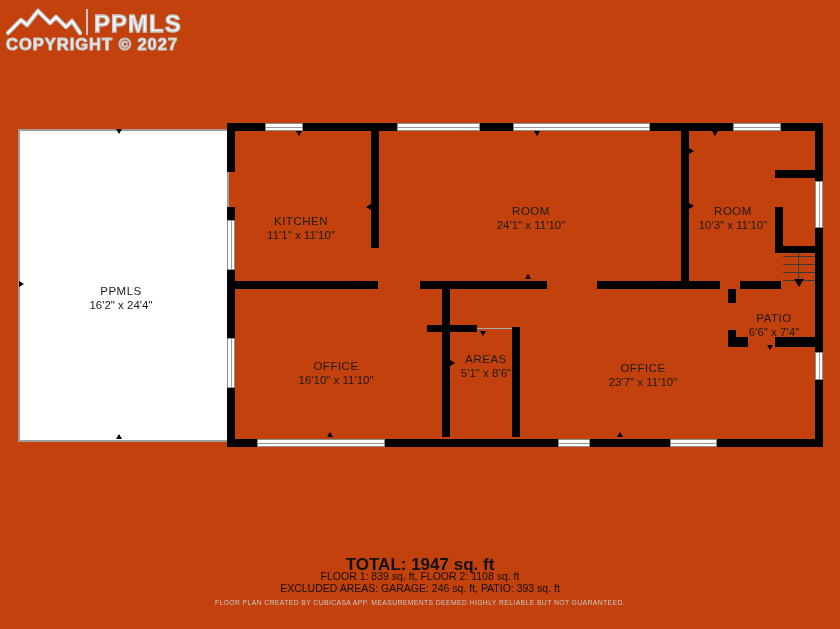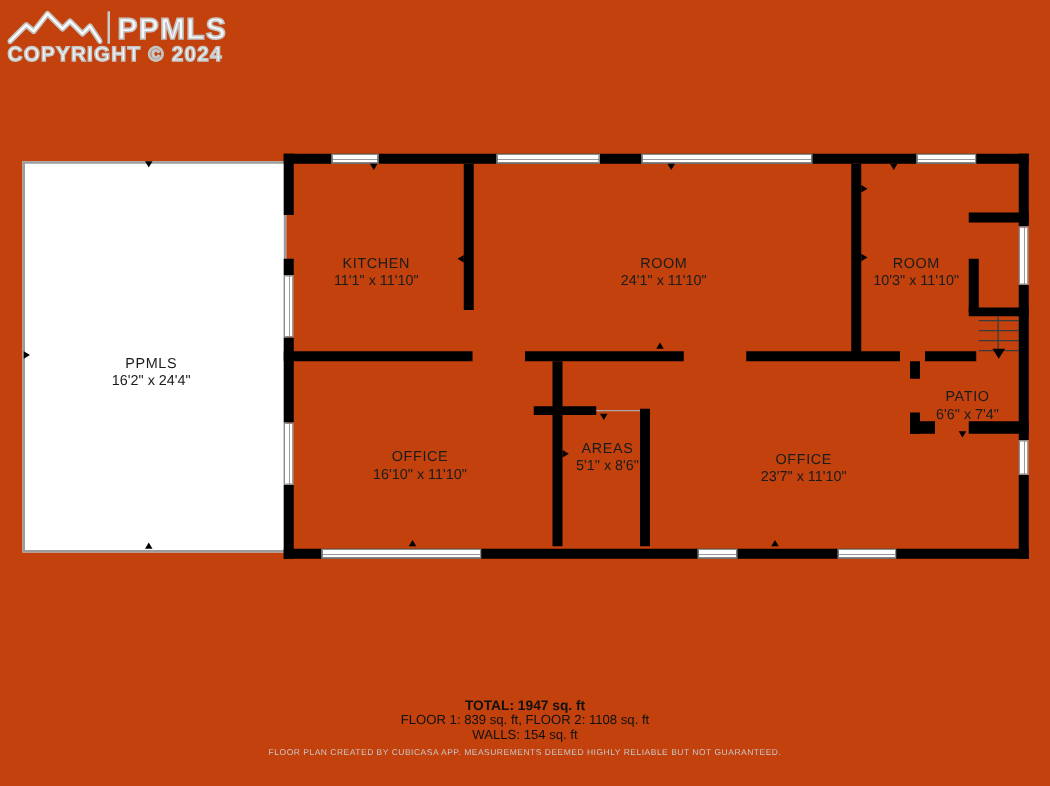--- a/index.html
+++ b/index.html
@@ -37,37 +37,37 @@
   .tk.l{border-top:3px solid transparent;border-bottom:3px solid transparent;border-right:5px solid #000;}
   
   #stairs{position:absolute;left:783px;top:253px;width:32px;height:34px;}
   #stairs .tread{position:absolute;left:0;width:32px;height:1px;background:#3a3a3a;}
   #stairs .rail{position:absolute;left:15px;top:0;width:1px;height:27px;background:#3a3a3a;}
   #stairs .arrow{position:absolute;left:11px;top:26px;width:0;height:0;
     border-left:5px solid transparent;border-right:5px solid transparent;border-top:8px solid #000;}
   .thresh{position:absolute;background:#aaa;}
   
   #summary{position:absolute;left:0;top:559px;width:840px;text-align:center;color:#111;}
-  #summary .total{font-size:11px;font-weight:bold;line-height:12px;}
+  #summary .total{font-size:17px;font-weight:bold;line-height:12px;}
   #summary .line{font-size:10.5px;line-height:11.5px;}
   #summary .disclaimer{margin-top:5px;font-size:6.8px;letter-spacing:0.4px;color:#c9c9c9;}
 </style>
 </head>
 <body>
 
 <div id="stage">
 
   <div id="wm">
     <svg class="logo" width="76" height="30" viewBox="0 0 76 30">
       <polyline points="2,27 15,14 21,19 32,5 44,17 50,11 60,21 66,15 74,27" fill="none" stroke="#c4c4c4" stroke-width="4.5" stroke-linejoin="round" stroke-linecap="round"></polyline>
       <polyline points="2,27 15,14 21,19 32,5 44,17 50,11 60,21 66,15 74,27" fill="none" stroke="#ffffff" stroke-width="1.8" stroke-linejoin="round" stroke-linecap="round"></polyline>
     </svg>
     <div class="divider"></div>
     <div class="brand">PPMLS</div>
-    <div class="copy">COPYRIGHT © 2024</div>
+    <div class="copy">COPYRIGHT © 2027</div>
   </div>
 
   <div id="patio-outline"></div>
 
   <div class="w" style="left:227px;top:123px;width:596px;height:8px"></div>
   <div class="w" style="left:227px;top:123px;width:8px;height:49px"></div>
   <div class="w" style="left:227px;top:207px;width:8px;height:13px"></div>
   <div class="w" style="left:227px;top:270px;width:8px;height:68px"></div>
   <div class="w" style="left:227px;top:388px;width:8px;height:59px"></div>
   <div class="w" style="left:815px;top:123px;width:8px;height:58px"></div>
@@ -128,21 +128,21 @@
   <div class="tk r" style="left:689px;top:203px"></div>
   <div class="tk l" style="left:366px;top:204px"></div>
   <div class="tk u" style="left:525px;top:274px"></div>
   <div class="tk r" style="left:450px;top:360px"></div>
   <div class="tk d" style="left:767px;top:345px"></div>
 
   <div class="room-label" style="left:121px;top:284px">
     <div class="nm">PPMLS</div>
     <div class="dm">16'2" x 24'4"</div>
   </div>
-  <div class="room-label" style="left:301px;top:204px">
+  <div class="room-label" style="left:301px;top:214px">
     <div class="nm">KITCHEN</div>
     <div class="dm">11'1" x 11'10"</div>
   </div>
   <div class="room-label" style="left:531px;top:204px">
     <div class="nm">ROOM</div>
     <div class="dm">24'1" x 11'10"</div>
   </div>
   <div class="room-label" style="left:733px;top:204px">
     <div class="nm">ROOM</div>
     <div class="dm">10'3" x 11'10"</div>
@@ -160,17 +160,17 @@
     <div class="dm">5'1" x 8'6"</div>
   </div>
   <div class="room-label" style="left:643px;top:361px">
     <div class="nm">OFFICE</div>
     <div class="dm">23'7" x 11'10"</div>
   </div>
 
   <div id="summary">
     <div class="total">TOTAL: 1947 sq. ft</div>
     <div class="line">FLOOR 1: 839 sq. ft, FLOOR 2: 1108 sq. ft</div>
-    <div class="line">WALLS: 154 sq. ft</div>
+    <div class="line">EXCLUDED AREAS: GARAGE: 246 sq. ft, PATIO: 393 sq. ft</div>
     <div class="disclaimer">FLOOR PLAN CREATED BY CUBICASA APP. MEASUREMENTS DEEMED HIGHLY RELIABLE BUT NOT GUARANTEED.</div>
   </div>
 
 </div>
 
 </body></html>

